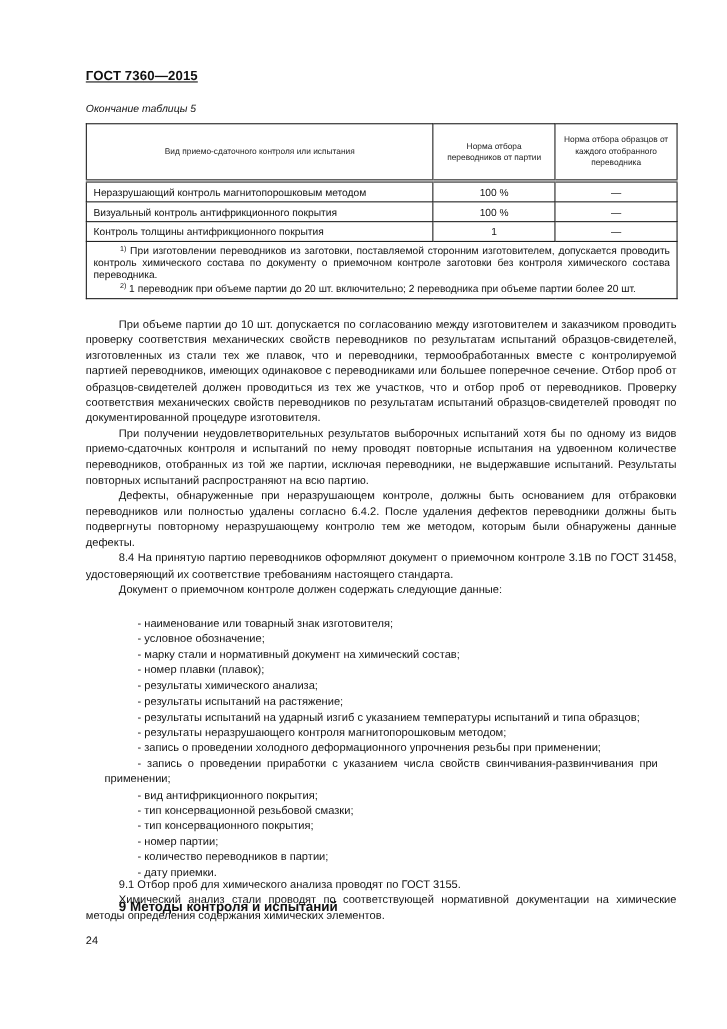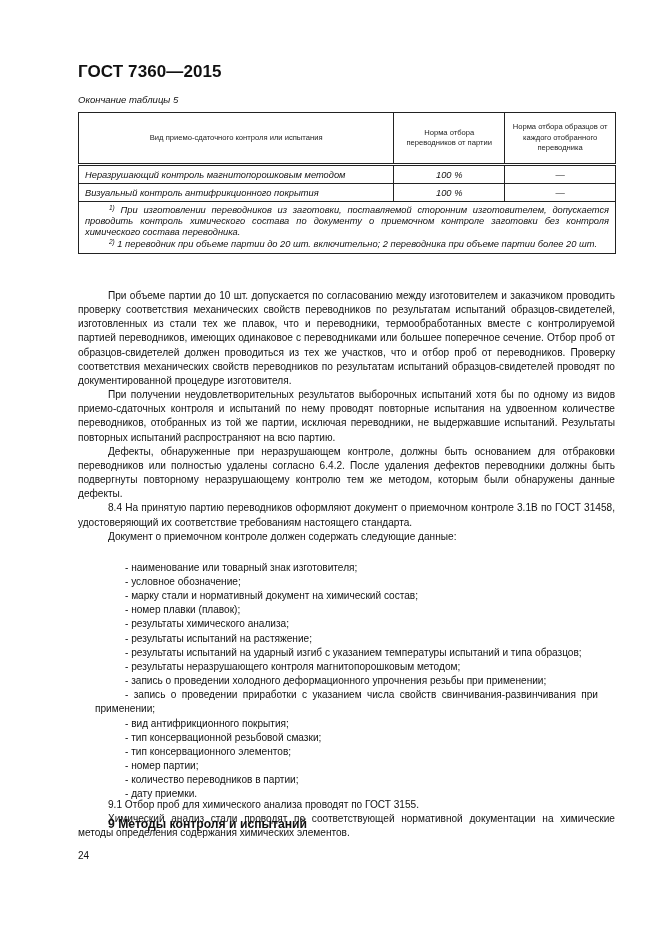--- a/index.html
+++ b/index.html
@@ -2,39 +2,39 @@
 <html><head>
 <meta charset="utf-8">
 <style>
   html, body { margin: 0; padding: 0; background: #ffffff; }
   body {
     width: 661px; height: 935px; position: relative; overflow: hidden;
     font-family: "Liberation Sans", sans-serif; color: #111;
   }
   .hdr {
     position: absolute; left: 78px; top: 62px;
-    font-size: 17px; font-weight: bold; letter-spacing: 0.1px;
+    font-size: 12px; font-weight: bold; letter-spacing: 0.1px; text-decoration: underline;
   }
   .caption {
     position: absolute; left: 78px; top: 94px;
     font-size: 9.5px; font-style: italic;
   }
   table.t5 {
     position: absolute; left: 78px; top: 112px; width: 538px;
     border-collapse: collapse; font-size: 9.3px;
   }
   table.t5 td, table.t5 th {
     border: 1px solid #222; padding: 0 6px;
   }
   table.t5 th {
     font-weight: normal; font-size: 7.6px; line-height: 10.5px;
     text-align: center; color: #222; height: 50px;
     border-bottom: 3px double #222;
   }
-  table.t5 td { height: 17px; font-style: italic; }
+  table.t5 td { height: 17px; }
   table.t5 td.c2, table.t5 td.c3 { text-align: center; }
   col.w1 { width: 316px; } col.w2 { width: 111px; } col.w3 { width: 111px; }
   table.t5 td.notes {
     font-size: 9.3px; line-height: 11.2px; text-align: justify;
     padding: 3px 6px 3px 6px;
   }
   .fn { text-indent: 24px; margin: 0; }
   sup { font-size: 6.5px; vertical-align: 3px; line-height: 0; }
   .body {
     position: absolute; left: 78px; top: 289px; width: 537px;
@@ -81,20 +81,25 @@
     <td>Неразрушающий контроль магнитопорошковым методом</td>
     <td class="c2">100 %</td>
     <td class="c3">—</td>
   </tr>
   <tr>
     <td>Визуальный контроль антифрикционного покрытия</td>
     <td class="c2">100 %</td>
     <td class="c3">—</td>
   </tr>
   <tr>
+    <td>Контроль толщины антифрикционного покрытия</td>
+    <td class="c2">1</td>
+    <td class="c3">—</td>
+  </tr>
+  <tr>
     <td colspan="3" class="notes">
       <p class="fn"><sup>1)</sup><span> При изготовлении переводников из заготовки, поставляемой сторонним изготовителем, допускается проводить контроль химического состава по документу о приемочном контроле заготовки без контроля химического состава переводника.</span></p>
       <p class="fn"><sup>2)</sup><span> 1 переводник при объеме партии до 20 шт. включительно; 2 переводника при объеме партии более 20 шт.</span></p>
     </td>
   </tr>
 </tbody>
   </table>
 
 <div class="body">
   <p class="ind">При объеме партии до 10 шт. допускается по согласованию между изготовителем и заказчиком проводить проверку соответствия механических свойств переводников по результатам испытаний образцов-свидетелей, изготовленных из стали тех же плавок, что и переводники, термообработанных вместе с контролируемой партией переводников, имеющих одинаковое с переводниками или большее поперечное сечение. Отбор проб от образцов-свидетелей должен проводиться из тех же участков, что и отбор проб от переводников. Проверку соответствия механических свойств переводников по результатам испытаний образцов-свидетелей проводят по документированной процедуре изготовителя.</p>
@@ -108,21 +113,21 @@
     <li>- марку стали и нормативный документ на химический состав;</li>
     <li>- номер плавки (плавок);</li>
     <li>- результаты химического анализа;</li>
     <li>- результаты испытаний на растяжение;</li>
     <li>- результаты испытаний на ударный изгиб с указанием температуры испытаний и типа образцов;</li>
     <li>- результаты неразрушающего контроля магнитопорошковым методом;</li>
     <li>- запись о проведении холодного деформационного упрочнения резьбы при применении;</li>
     <li class="wrap">- запись о проведении приработки с указанием числа свойств свинчивания-развинчивания при применении;</li>
     <li>- вид антифрикционного покрытия;</li>
     <li>- тип консервационной резьбовой смазки;</li>
-    <li>- тип консервационного элементов;</li>
+    <li>- тип консервационного покрытия;</li>
     <li>- номер партии;</li>
     <li>- количество переводников в партии;</li>
     <li>- дату приемки.</li>
   </ul>
 </div>
 
 <div class="sec">9 Методы контроля и испытаний</div>
 <div class="body2">
   <p class="ind">9.1 Отбор проб для химического анализа проводят по ГОСТ 3155.</p>
   <p class="ind">Химический анализ стали проводят по соответствующей нормативной документации на химические методы определения содержания химических элементов.</p>

